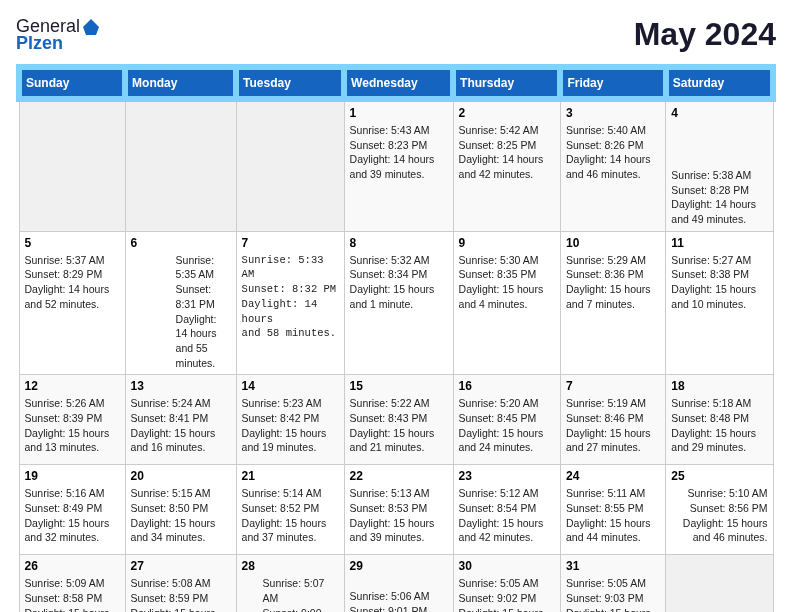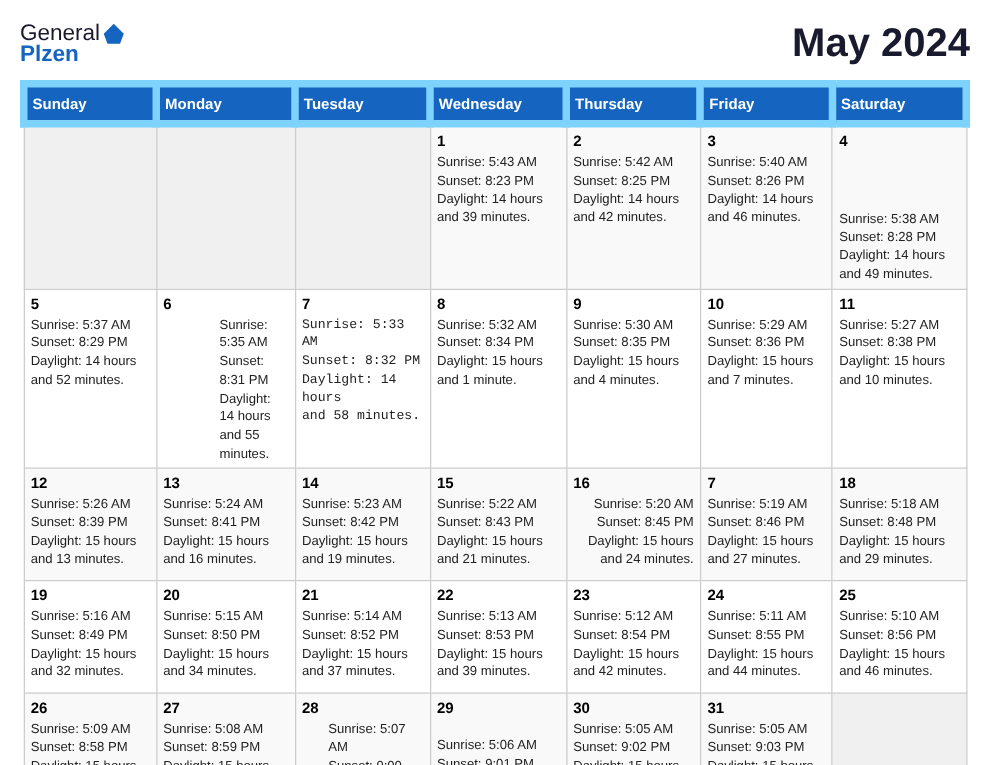--- a/index.html
+++ b/index.html
@@ -217,21 +217,21 @@
         </td>
         <td>
           <span class="day-number">15</span>
           <div class="day-info" style="white-space: pre-line;">Sunrise: 5:22 AM
 Sunset: 8:43 PM
 Daylight: 15 hours
 and 21 minutes.</div>
         </td>
         <td>
           <span class="day-number">16</span>
-          <div class="day-info" style="white-space: pre-line; text-align: right;">Sunrise: 5:20 AM
+          <div class="day-info" style="white-space: pre-line;">Sunrise: 5:20 AM
 Sunset: 8:45 PM
 Daylight: 15 hours
 and 24 minutes.</div>
         </td>
         <td>
           <span class="day-number">7</span>
           <div class="day-info" style="white-space: pre-line;">Sunrise: 5:19 AM
 Sunset: 8:46 PM
 Daylight: 15 hours
 and 27 minutes.</div>
@@ -282,21 +282,21 @@
         </td>
         <td>
           <span class="day-number">24</span>
           <div class="day-info" style="white-space: pre-line;">Sunrise: 5:11 AM
 Sunset: 8:55 PM
 Daylight: 15 hours
 and 44 minutes.</div>
         </td>
         <td>
           <span class="day-number">25</span>
-          <div class="day-info" style="white-space: pre-line;">Sunrise: 5:10 AM
+          <div class="day-info" style="white-space: pre-line; text-align: right;">Sunrise: 5:10 AM
 Sunset: 8:56 PM
 Daylight: 15 hours
 and 46 minutes.</div>
         </td>
       </tr>
       <tr>
         <td>
           <span class="day-number">26</span>
           <div class="day-info" style="white-space: pre-line;">Sunrise: 5:09 AM
 Sunset: 8:58 PM

